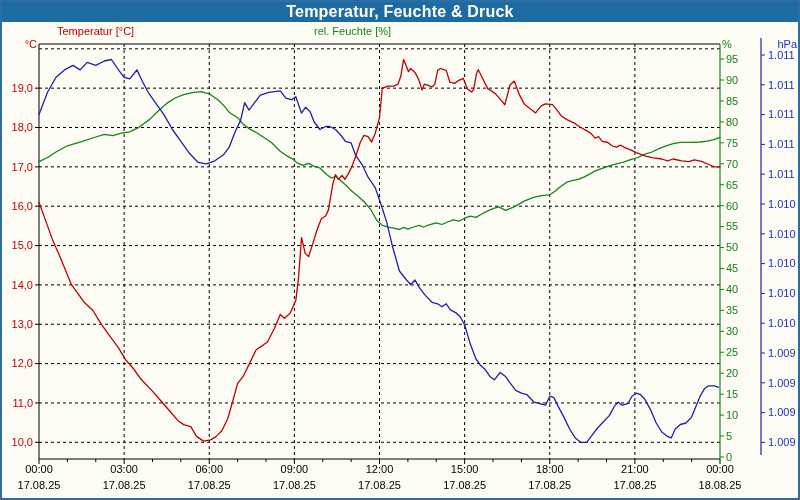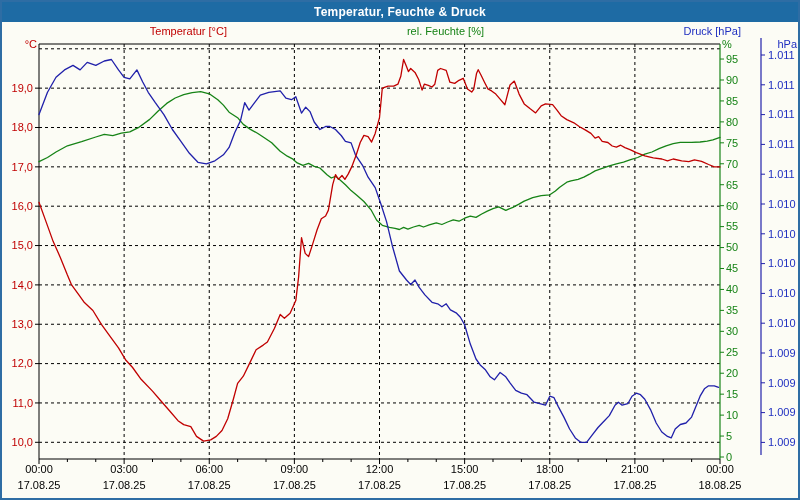--- a/index.html
+++ b/index.html
@@ -7,27 +7,27 @@
   #win{
     position:relative;width:800px;height:500px;
     background:#FCFCF5;
     border:2px solid #2E6DA4;
     font-family:"Liberation Sans",sans-serif;
     overflow:hidden;
   }
   #titlebar{
     position:absolute;left:0;top:0;width:796px;height:20px;
     background:#1E6BA4;
-    color:#fff;font-size:12px;font-weight:bold;
+    color:#fff;font-size:16px;font-weight:bold;
     text-align:center;line-height:20px;
     letter-spacing:0.2px;
   }
   .legend-label{
     position:absolute;top:23px;height:14px;width:170px;
-    font-size:11px;text-align:right;white-space:nowrap;
+    font-size:11px;text-align:left;white-space:nowrap;
   }
   #legend-temp{left:55px;color:#C00000;}
   #legend-hum{left:312px;color:#168316;}
   #legend-pres{left:569px;color:#1F2FC0;}
   .axis-header{
     position:absolute;top:36px;height:13px;
     font-size:11px;white-space:nowrap;
   }
   #hdr-temp{left:10px;width:25px;text-align:right;color:#C00000;}
   #hdr-hum{left:716px;width:18px;text-align:center;color:#168316;}
@@ -38,21 +38,20 @@
 </head>
 <body>
 
 <div id="win">
   <div id="titlebar">
     <span>Temperatur, Feuchte &amp; Druck</span>
   </div>
 
   <div id="legend-temp" class="legend-label">Temperatur [°C]</div>
   <div id="legend-hum" class="legend-label">rel. Feuchte [%]</div>
-  <div id="legend-pres" class="legend-label">Druck [hPa]</div>
 
   <div id="hdr-temp" class="axis-header">°C</div>
   <div id="hdr-hum" class="axis-header">%</div>
   <div id="hdr-pres" class="axis-header">hPa</div>
 
   <svg id="chart-svg" width="796" height="496" viewBox="0 0 796 496">
       <g stroke="#000000" stroke-width="1" stroke-dasharray="3,3">
         <line x1="37" y1="46.8" x2="718" y2="46.8"></line>
         <line x1="37" y1="86.15" x2="718" y2="86.15"></line>
         <line x1="37" y1="125.5" x2="718" y2="125.5"></line>

